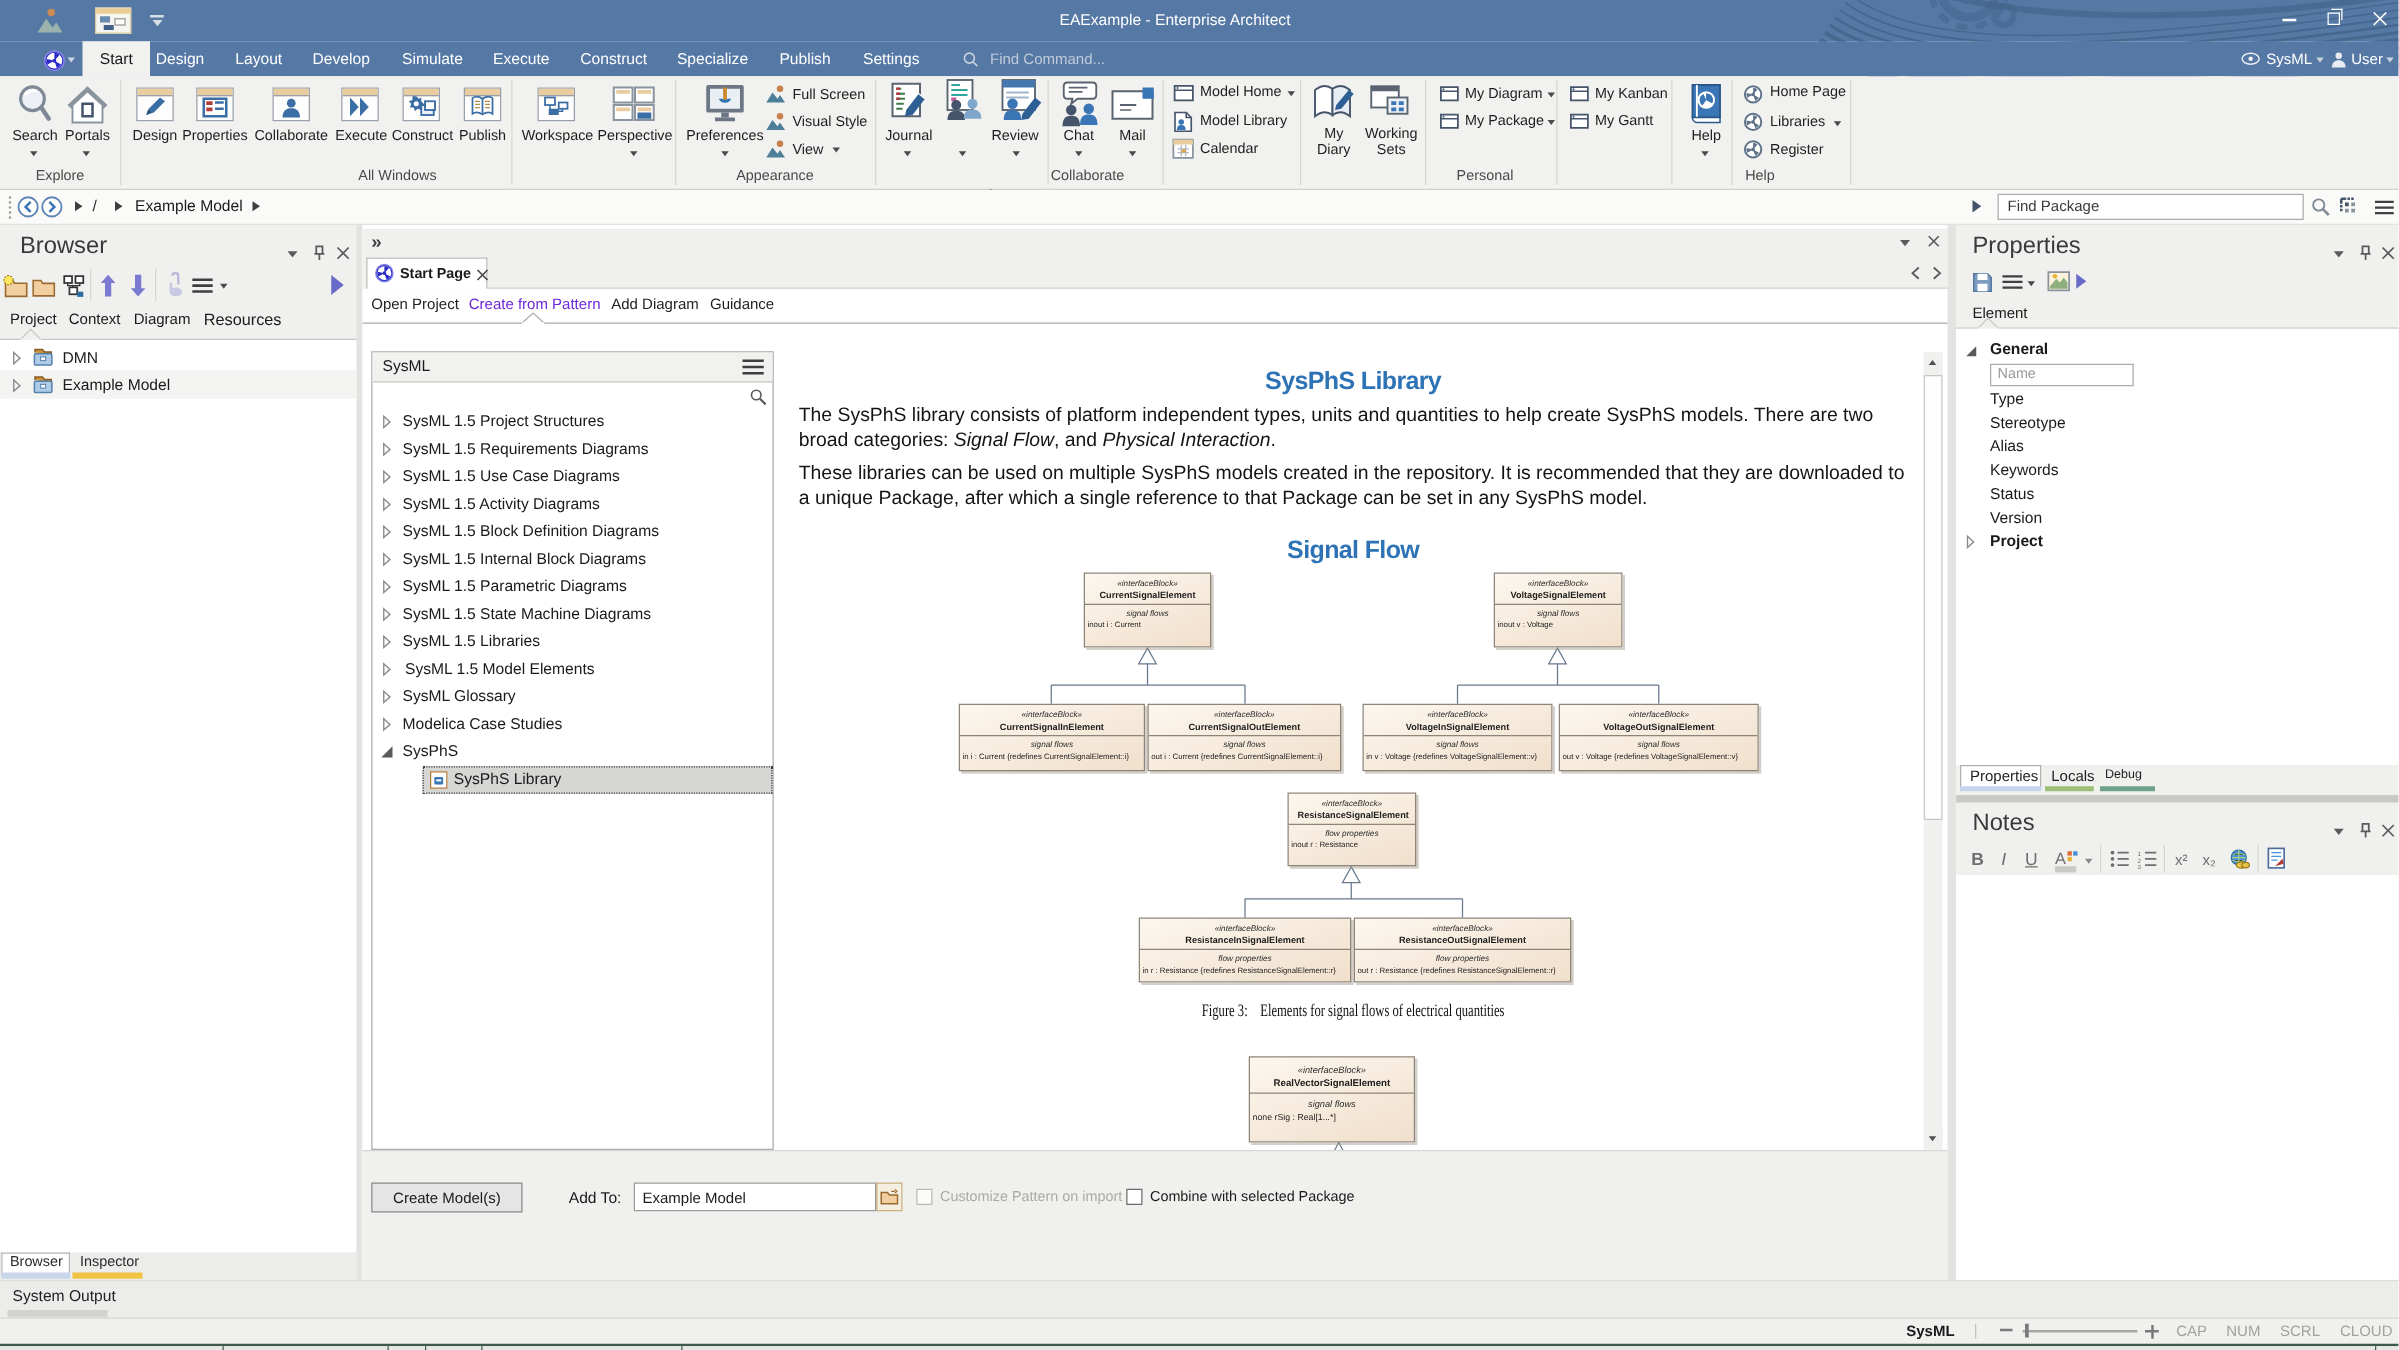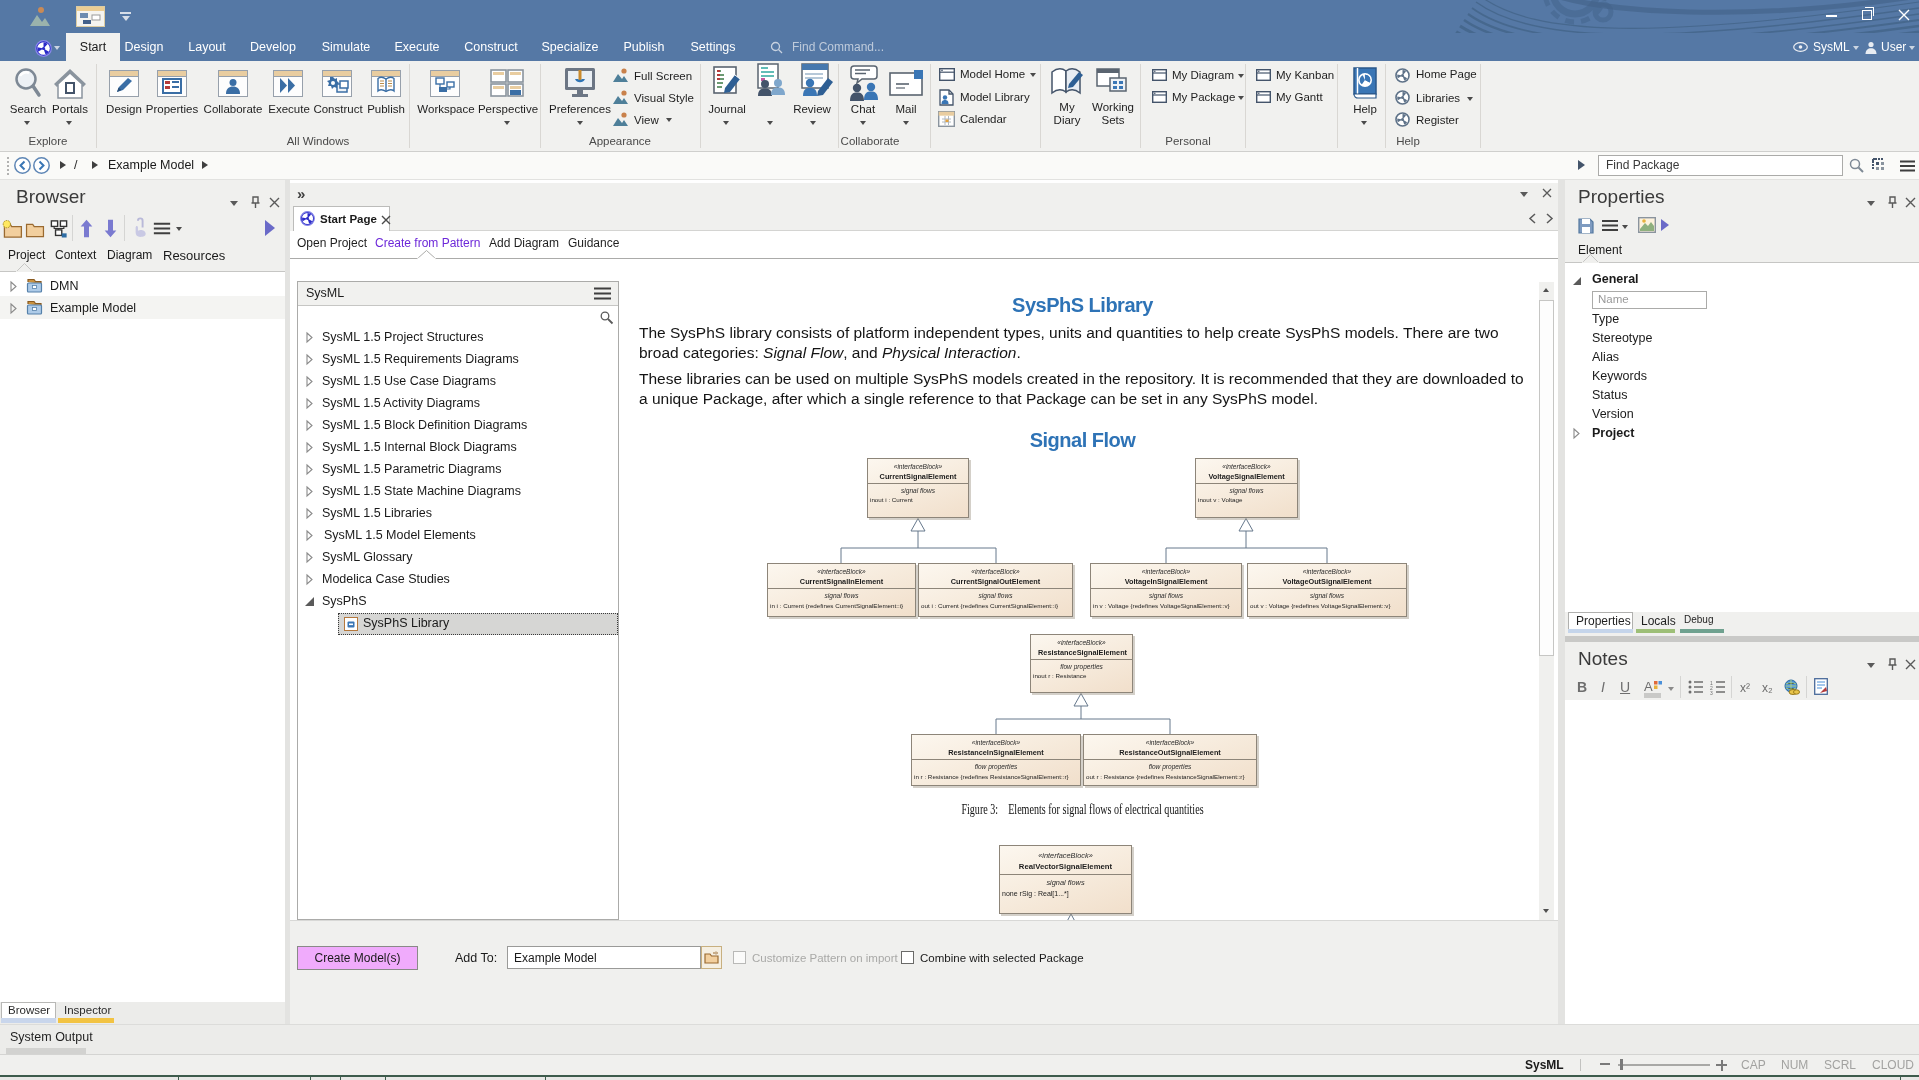--- a/index.html
+++ b/index.html
@@ -79,20 +79,21 @@
 <div class="abs" style="left:76px;top:6px;width:29px;height:21px;background:#F5F4F0;border:1px solid #DCCCA2;box-sizing:border-box;">
   <div style="position:absolute;left:0;right:0;top:0;height:4px;background:#EBCD94;"></div>
   <svg style="position:absolute;left:2px;top:5px;" width="23" height="13" viewBox="0 0 23 13">
     <rect x="1" y="1" width="8" height="5" fill="#6C8BB0"></rect>
         <rect x="13" y="3" width="8" height="5" fill="#FFF" stroke="#999" stroke-width="1"></rect>
     <rect x="4" y="8" width="8" height="4" fill="#44618a"></rect>
   </svg>
 </div>
 <div class="abs" style="left:120px;top:12px;width:11px;height:2px;background:#D7DEE8;"></div>
 <div class="abs" style="left:122px;top:16px;width:0;height:0;border-left:4px solid transparent;border-right:4px solid transparent;border-top:5px solid #D7DEE8;"></div>
+<div class="abs tc" style="left:760px;top:0;width:360px;height:33px;line-height:32px;color:#FFFFFF;font-size:12.5px;">EAExample - Enterprise Architect</div>
 
 <div class="abs" style="left:1826px;top:15px;width:11px;height:1.5px;background:#FFF;"></div>
 <div class="abs" style="left:1862px;top:10px;width:8px;height:8px;border:1.2px solid #FFF;"></div>
 <div class="abs" style="left:1865px;top:7px;width:8px;height:8px;border-top:1.2px solid #FFF;border-right:1.2px solid #FFF;"></div>
 <svg class="abs" style="left:1898px;top:9px;" width="12" height="12" viewBox="0 0 12 12">
       <path d="M1,1 L11,11 M11,1 L1,11" stroke="#FFF" stroke-width="1.4"></path>
     </svg>
 
 <div class="abs" style="left:0;top:33px;width:1919px;height:28px;background:#5578A5;"></div>
 <svg class="abs" style="left:35px;top:40px;" width="17" height="17" viewBox="0 0 17 17">
@@ -781,21 +782,21 @@
 <div class="abs" style="left:1539px;top:282px;width:15px;height:638px;background:#F0F0EE;"></div>
 <div class="abs" style="left:1539px;top:282px;width:15px;height:17px;background:#F0F0EE;">
         <div style="position:absolute;left:4px;top:6px;width:0;height:0;border-left:3.5px solid transparent;border-right:3.5px solid transparent;border-bottom:4.5px solid #505050;"></div>
       </div>
 <div class="abs" style="left:1539px;top:300px;width:15px;height:356px;background:#FDFDFD;border:1px solid #C6C6C4;box-sizing:border-box;"></div>
 <div class="abs" style="left:1539px;top:903px;width:15px;height:17px;background:#F0F0EE;">
         <div style="position:absolute;left:4px;top:6px;width:0;height:0;border-left:3.5px solid transparent;border-right:3.5px solid transparent;border-top:4.5px solid #505050;"></div>
       </div>
 
 <div class="abs" style="left:290px;top:920px;width:1268px;height:104px;background:#F0F0EE;border-top:1px solid #D8D8D6;box-sizing:border-box;"></div>
-<div class="abs" style="left:297px;top:946px;width:121px;height:24px;background:#f0abfc;border:1px solid #8A8A88;box-sizing:border-box;text-align:center;line-height:22px;font-size:12px;color:#1A1A1A;">Create Model(s)</div>
+<div class="abs" style="left:297px;top:946px;width:121px;height:24px;background:#e5e5e5;border:1px solid #8A8A88;box-sizing:border-box;text-align:center;line-height:22px;font-size:12px;color:#1A1A1A;">Create Model(s)</div>
 <div class="abs" style="left:455px;top:951px;font-size:12.5px;color:#1A1A1A;">Add To:</div>
 <div class="abs" style="left:507px;top:946px;width:194px;height:23px;background:#FFF;border:1px solid #9A9A98;box-sizing:border-box;"></div>
 <div class="abs" style="left:514px;top:951px;font-size:12px;color:#1A1A1A;">Example Model</div>
 <div class="abs" style="left:701px;top:946px;width:21px;height:23px;background:#F5EFE2;border:1px solid #C8B080;box-sizing:border-box;"></div>
 <svg class="abs" style="left:704px;top:951px;" width="15" height="13" viewBox="0 0 15 13">
         <path d="M1,3 L6,3 L7.5,5 L14,5 L14,12 L1,12 Z" fill="#F2CF9E" stroke="#9A6A30" stroke-width="1.2"></path>
         <path d="M9,2 L12,2 M12,0.5 L13.5,2 L12,3.5" stroke="#9A6A30" stroke-width="1" fill="none"></path>
       </svg>
 <div class="abs" style="left:733px;top:951px;width:13px;height:13px;background:#FBFBFA;border:1px solid #B9B9B7;box-sizing:border-box;"></div>
 <div class="abs" style="left:752px;top:952px;font-size:11.5px;color:#A9A9A7;">Customize Pattern on import</div>

